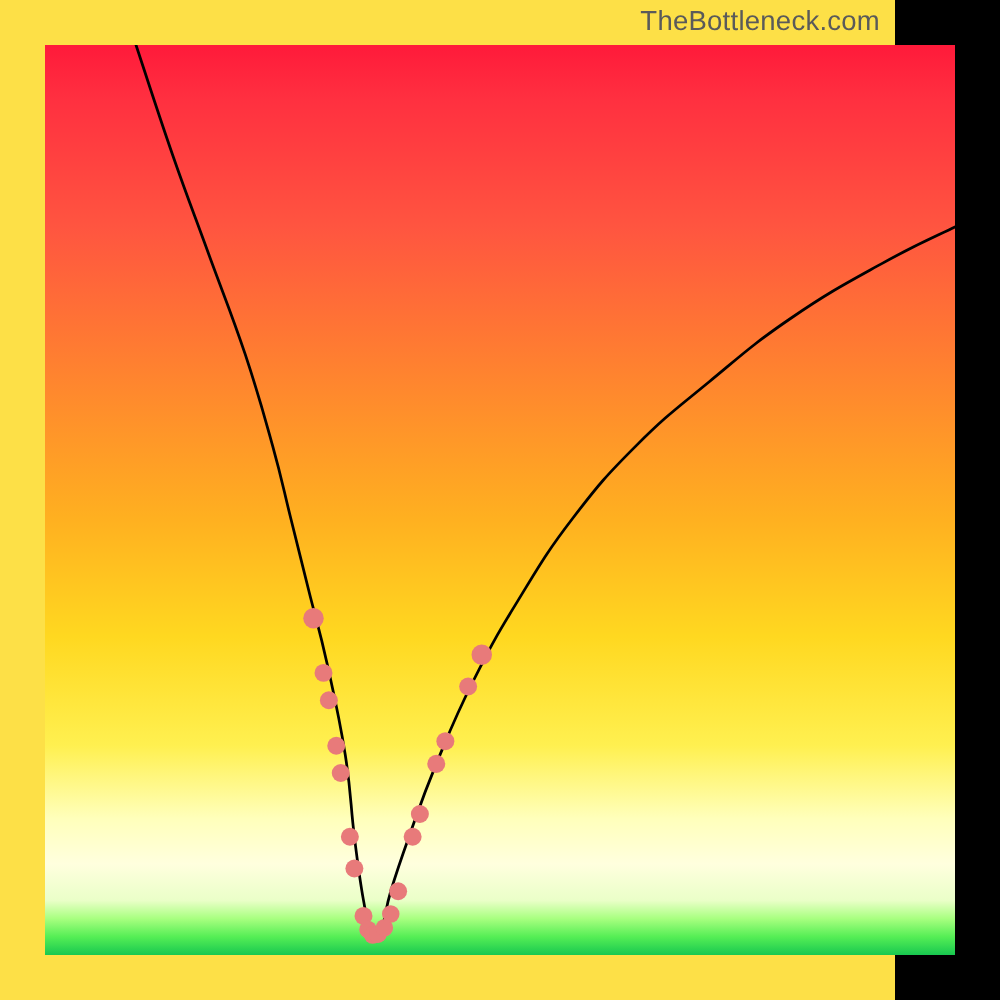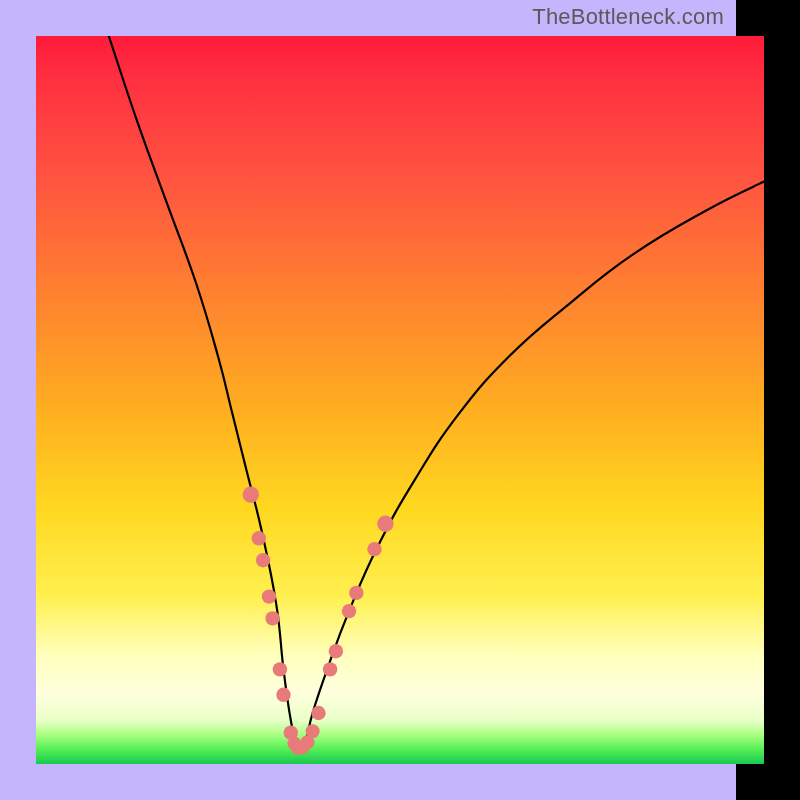--- a/index.html
+++ b/index.html
@@ -8,22 +8,21 @@
     width: 800px;
     height: 800px;
     background: #000;
     overflow: hidden;
     font-family: Arial, Helvetica, sans-serif;
   }
   .frame {
     position: relative;
     width: 716px;
     height: 800px;
-    background: #c4b5fd;
-    padding-left: 20px;
+    background: #fde047;
   }
   .plot-area {
     position: absolute;
     left: 36px;
     top: 36px;
     width: 728px;
     height: 728px;
     
     background: linear-gradient(
       to bottom,

